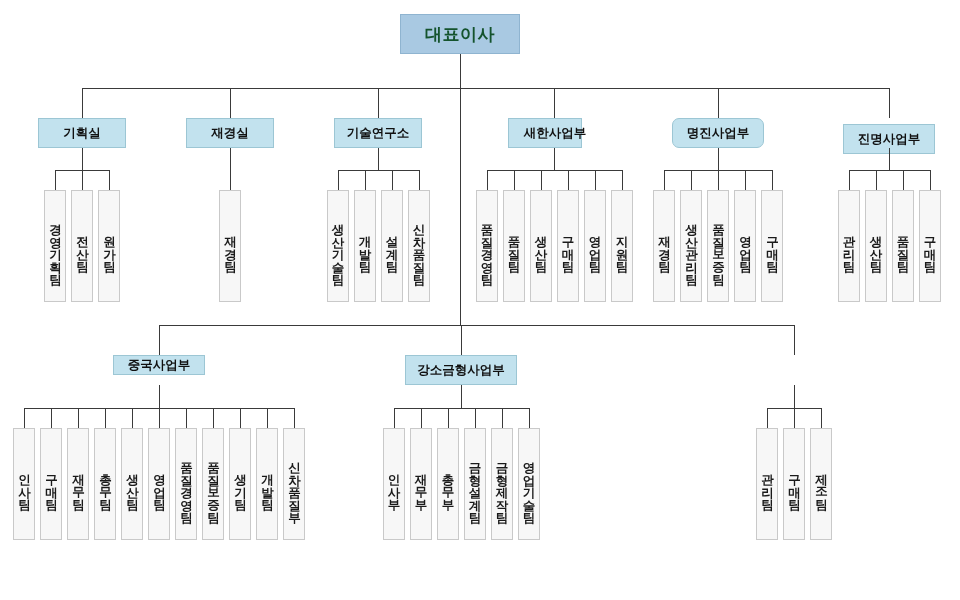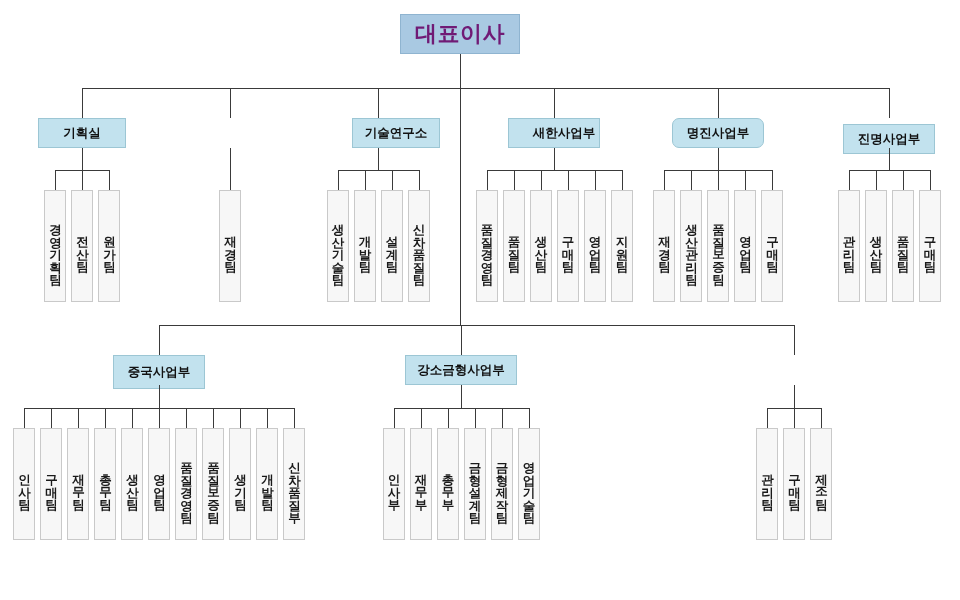--- a/index.html
+++ b/index.html
@@ -32,23 +32,23 @@
     box-sizing: border-box;
     border: 1px solid #9a9a9a;
     display: flex;
     align-items: center;
     justify-content: center;
     text-align: center;
   }
   .node.root {
     background: #a9c9e2;
     border-color: #8fb4d0;
-    font-size: 22px;
+    font-size: 17px;
     font-weight: bold;
-    color: #701a75;
+    color: #14532d;
     letter-spacing: 0.5px;
     text-align: center;
   }
   .node.division {
     background: #c2e2ee;
     border-color: #9cc6d4;
     font-size: 12.5px;
     font-weight: bold;
     color: #111111;
   }
@@ -91,27 +91,30 @@
     </div>
     <div class="line v" style="left: 82px; top: 170px; height: 20px;"></div>
     <div class="node leaf" style="left: 71px; top: 190px; width: 22px; height: 112px;">
       <span class="vtext">전산팀</span>
     </div>
     <div class="line v" style="left: 109px; top: 170px; height: 20px;"></div>
     <div class="node leaf" style="left: 98px; top: 190px; width: 22px; height: 112px;">
       <span class="vtext">원가팀</span>
     </div>
     <div class="line v" style="left: 230px; top: 88px; height: 30px;"></div>
+    <div class="node division" style="left: 186px; top: 118px; width: 88px; height: 30px;">
+      <span class="htext">재경실</span>
+    </div>
     <div class="line v" style="left: 230px; top: 148px; height: 22px;"></div>
     <div class="line v" style="left: 230px; top: 170px; height: 20px;"></div>
     <div class="node leaf" style="left: 219px; top: 190px; width: 22px; height: 112px;">
       <span class="vtext">재경팀</span>
     </div>
     <div class="line v" style="left: 378px; top: 88px; height: 30px;"></div>
-    <div class="node division" style="left: 352px; top: 118px; width: 88px; height: 30px;">
+    <div class="node division" style="left: 334px; top: 118px; width: 88px; height: 30px;">
       <span class="htext">기술연구소</span>
     </div>
     <div class="line v" style="left: 378px; top: 148px; height: 22px;"></div>
     <div class="line h" style="left: 337.5px; top: 170px; width: 81px;"></div>
     <div class="line v" style="left: 337.5px; top: 170px; height: 20px;"></div>
     <div class="node leaf" style="left: 326.5px; top: 190px; width: 22px; height: 112px;">
       <span class="vtext">생산기술팀</span>
     </div>
     <div class="line v" style="left: 364.5px; top: 170px; height: 20px;"></div>
     <div class="node leaf" style="left: 353.5px; top: 190px; width: 22px; height: 112px;">
@@ -119,21 +122,21 @@
     </div>
     <div class="line v" style="left: 391.5px; top: 170px; height: 20px;"></div>
     <div class="node leaf" style="left: 380.5px; top: 190px; width: 22px; height: 112px;">
       <span class="vtext">설계팀</span>
     </div>
     <div class="line v" style="left: 418.5px; top: 170px; height: 20px;"></div>
     <div class="node leaf" style="left: 407.5px; top: 190px; width: 22px; height: 112px;">
       <span class="vtext">신차품질팀</span>
     </div>
     <div class="line v" style="left: 554px; top: 88px; height: 30px;"></div>
-    <div class="node division" style="left: 508px; top: 118px; width: 92px; height: 30px; padding-left: 20px;">
+    <div class="node division" style="left: 508px; top: 118px; width: 74px; height: 30px; padding-left: 20px;">
       <span class="htext">새한사업부</span>
     </div>
     <div class="line v" style="left: 554px; top: 148px; height: 22px;"></div>
     <div class="line h" style="left: 486.5px; top: 170px; width: 135px;"></div>
     <div class="line v" style="left: 486.5px; top: 170px; height: 20px;"></div>
     <div class="node leaf" style="left: 475.5px; top: 190px; width: 22px; height: 112px;">
       <span class="vtext">품질경영팀</span>
     </div>
     <div class="line v" style="left: 513.5px; top: 170px; height: 20px;"></div>
     <div class="node leaf" style="left: 502.5px; top: 190px; width: 22px; height: 112px;">
@@ -198,21 +201,21 @@
     <div class="line v" style="left: 902.5px; top: 170px; height: 20px;"></div>
     <div class="node leaf" style="left: 891.5px; top: 190px; width: 22px; height: 112px;">
       <span class="vtext">품질팀</span>
     </div>
     <div class="line v" style="left: 929.5px; top: 170px; height: 20px;"></div>
     <div class="node leaf" style="left: 918.5px; top: 190px; width: 22px; height: 112px;">
       <span class="vtext">구매팀</span>
     </div>
     <div class="line h" style="left: 159px; top: 325px; width: 635px;"></div>
     <div class="line v" style="left: 159px; top: 325px; height: 30px;"></div>
-    <div class="node division" style="left: 113px; top: 355px; width: 92px; height: 34px;">
+    <div class="node division" style="left: 113px; top: 355px; width: 92px; height: 20px;">
       <span class="htext">중국사업부</span>
     </div>
     <div class="line v" style="left: 159px; top: 385px; height: 23px;"></div>
     <div class="line h" style="left: 24px; top: 408px; width: 270px;"></div>
     <div class="line v" style="left: 24px; top: 408px; height: 20px;"></div>
     <div class="node leaf" style="left: 13px; top: 428px; width: 22px; height: 112px;">
       <span class="vtext">인사팀</span>
     </div>
     <div class="line v" style="left: 51px; top: 408px; height: 20px;"></div>
     <div class="node leaf" style="left: 40px; top: 428px; width: 22px; height: 112px;">

